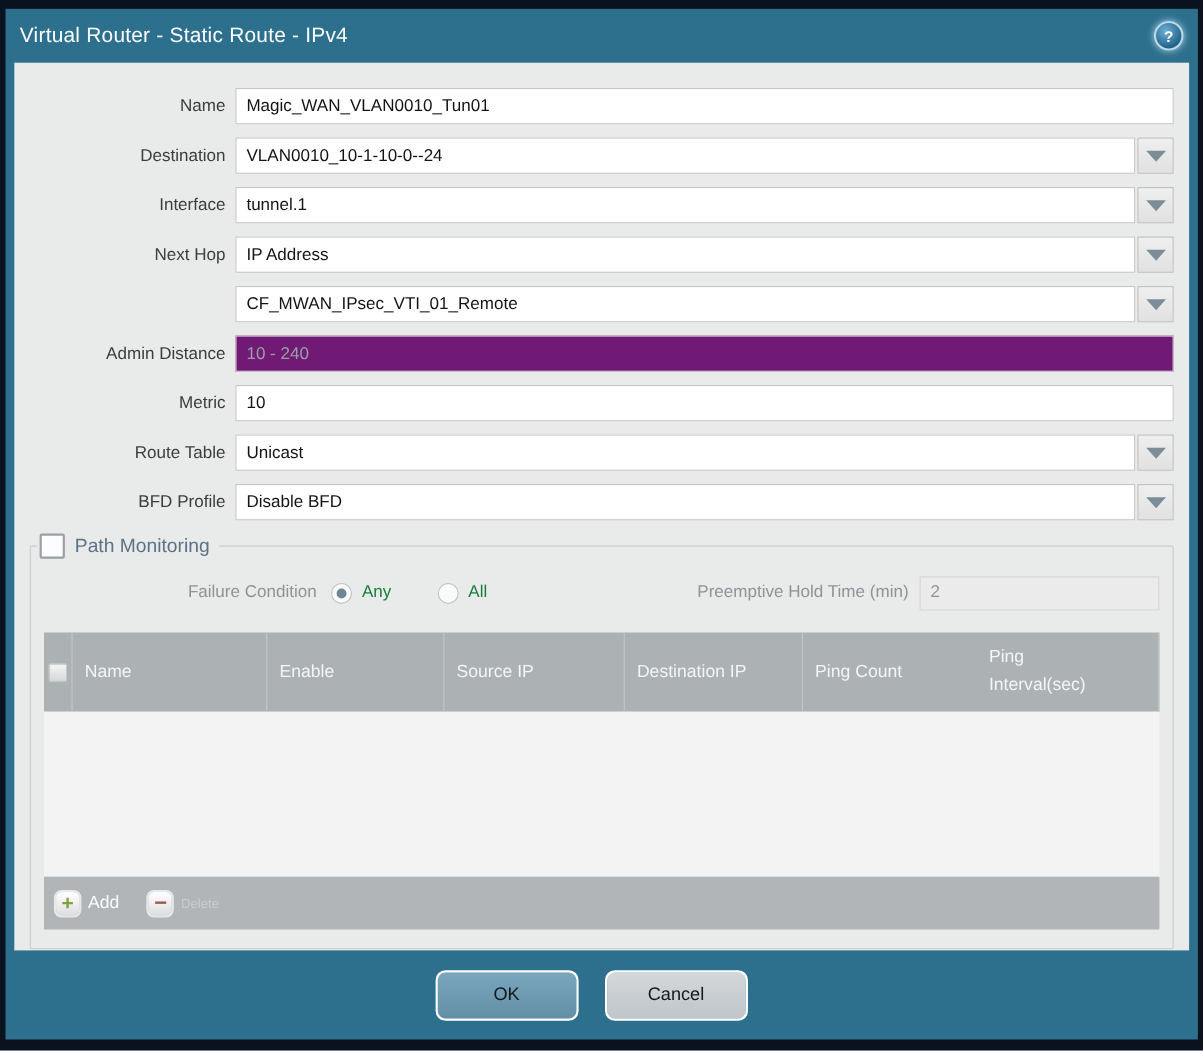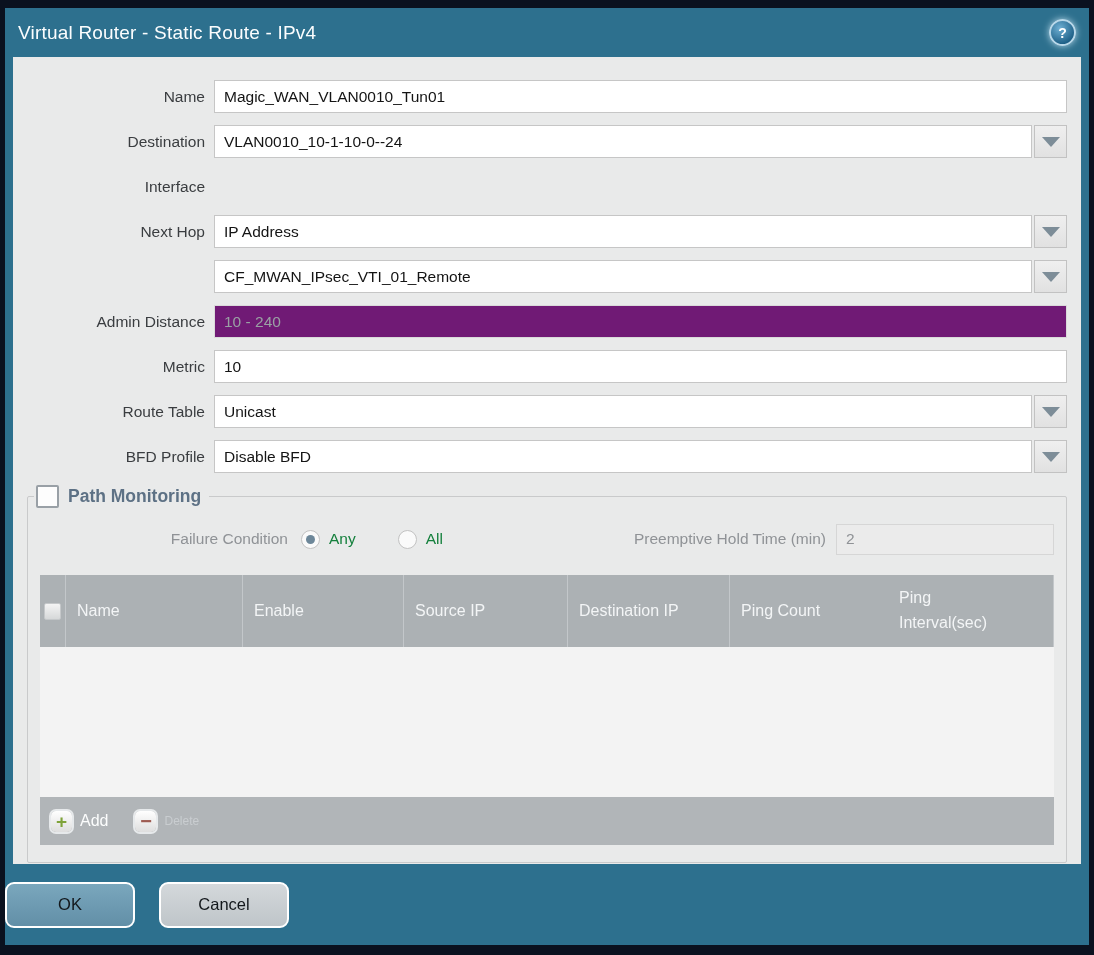--- a/index.html
+++ b/index.html
@@ -53,21 +53,21 @@
   
   fieldset.pm{
     border:1px solid #c9cacb;border-radius:2px;
     margin:2px 0 0;padding:0 12px 17px;
   }
   .pm-legend{display:flex;align-items:center;gap:9px;padding:0 8px 0 2px;margin-left:-6px}
   .pm-check{
     width:19px;height:19px;background:#fdfdfd;border:2px solid #99a0a6;
     border-radius:2px;box-sizing:content-box;cursor:pointer;
   }
-  .pm-title{font-size:17.5px;font-weight:bold;color:#5d7185}
+  .pm-title{font-size:17.5px;font-weight:normal;color:#5d7185}
   .pm-row{display:flex;align-items:center;margin-top:14px;height:34px;font-size:15.5px}
   .fc-label{width:248px;text-align:right;margin-right:13px;color:#8f9296;flex:none}
   .radio{
     width:19px;height:19px;border-radius:50%;background:#fafafa;border:1px solid #c2c2c2;
     box-sizing:border-box;display:flex;align-items:center;justify-content:center;
     margin-right:9px;flex:none;cursor:pointer;
   }
   .radio.sel::after{content:"";width:9px;height:9px;border-radius:50%;background:#6d8799}
   .radio-lbl{margin-right:42px;color:#15803d}
   .pht-group{margin-left:auto;display:flex;align-items:center}
@@ -104,21 +104,21 @@
     background:linear-gradient(#ffffff,#dedede);
     box-shadow:0 0 0 2px rgba(240,242,243,.85);
     display:flex;align-items:center;justify-content:center;
     font-weight:900;line-height:1;
   }
   .tool.add .tool-icon{color:#7fa33a;font-size:19px}
   .tool.del .tool-icon{color:#9d5b52;font-size:20px}
   .tool.add .tool-label{color:#fcfdfd;font-size:16px}
   .tool.del .tool-label{color:#c9cdd0;font-size:12px}
   
-  .bottombar{flex:1;display:flex;align-items:center;justify-content:flex-start;gap:24px;padding-right:19px}
+  .bottombar{flex:1;display:flex;align-items:center;justify-content:center;gap:24px;padding-right:19px}
   .btn{
     height:46px;min-width:130px;border-radius:9px;border:2px solid #fff;
     font-size:16.5px;font-family:inherit;color:#13181c;cursor:pointer;
     display:flex;align-items:center;justify-content:center;box-sizing:border-box;
   }
   .btn.ok{background:linear-gradient(#7aa7bd,#628fa7)}
   .btn.cancel{background:linear-gradient(#d4d8db,#bfc5c9)}
 </style>
 </head>
 <body>
@@ -144,20 +144,26 @@
       <div class="field">
         <input class="inp" type="text" value="VLAN0010_10-1-10-0--24" style="">
         <button class="dd">
             <span></span>
           </button>
       </div>
     </div>
 
     <div class="row">
       <label class="lbl">Interface</label>
+      <div class="field">
+        <input class="inp" type="text" value="tunnel.1" style="">
+        <button class="dd">
+            <span></span>
+          </button>
+      </div>
     </div>
 
     <div class="row">
       <label class="lbl">Next Hop</label>
       <div class="field">
         <input class="inp" type="text" value="IP Address" style="">
         <button class="dd">
             <span></span>
           </button>
       </div>

